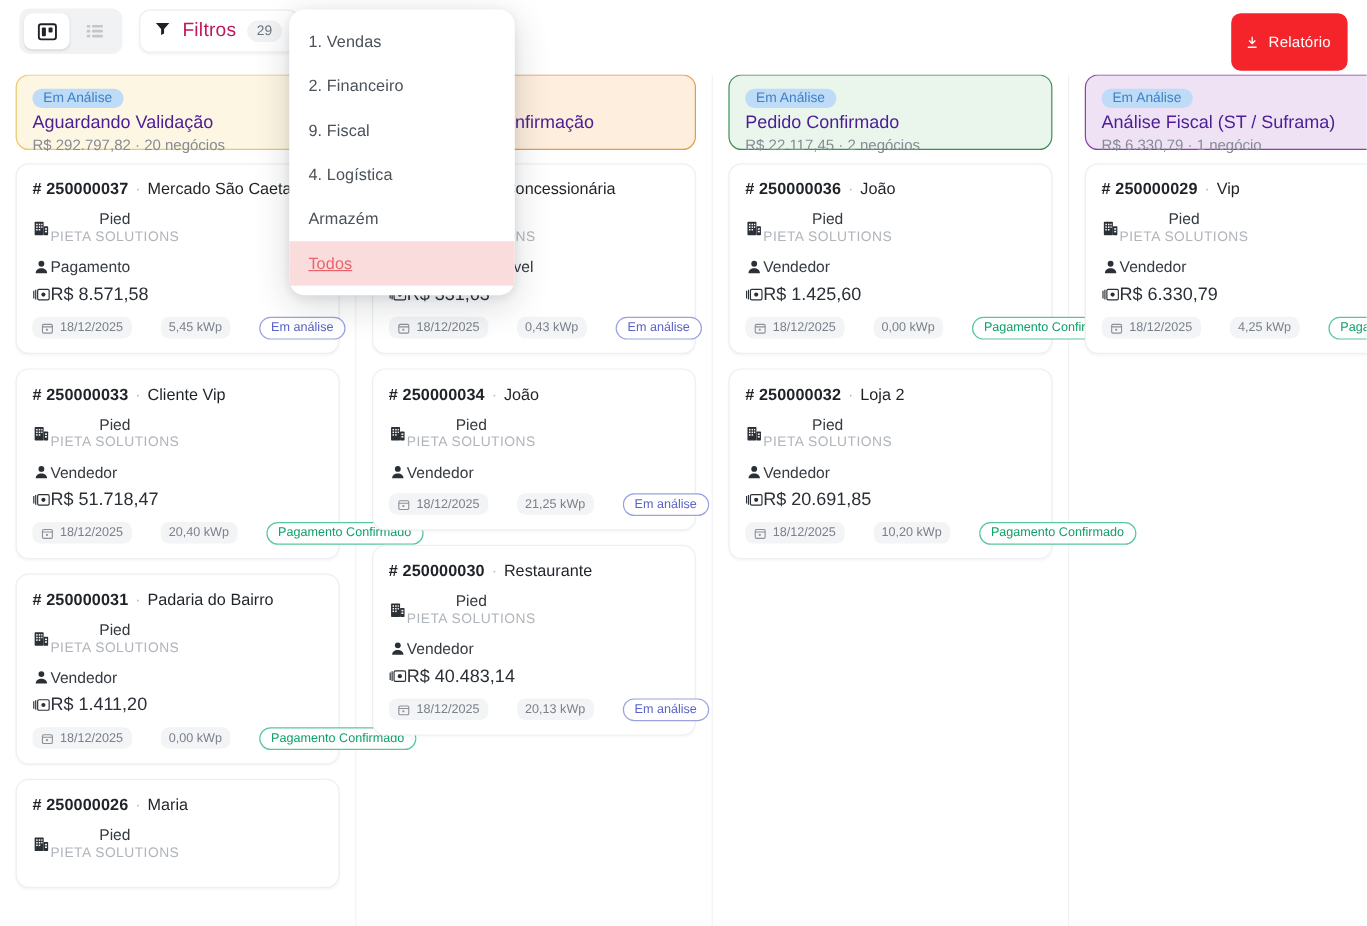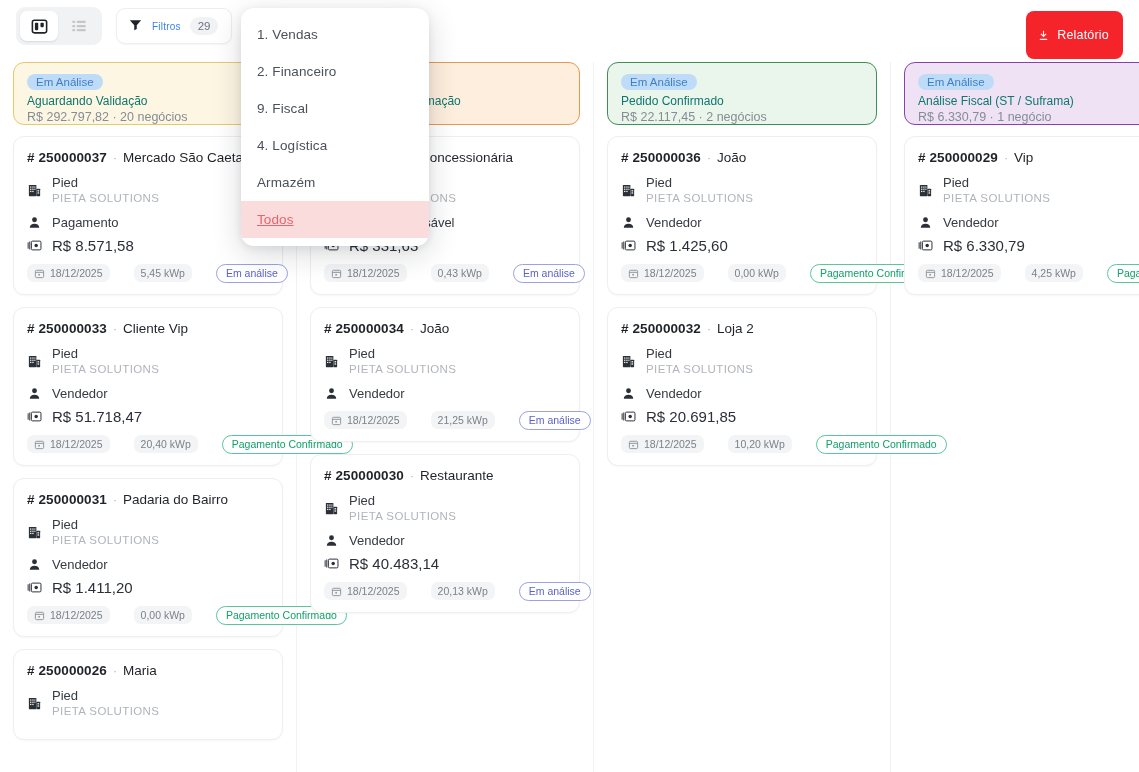--- a/index.html
+++ b/index.html
@@ -28,21 +28,21 @@
   }
   .view-btn.active { background: #ffffff; box-shadow: 0 1px 2px rgba(0,0,0,.10); }
   .view-btn svg { display:block; }
 
   .filters-btn {
     margin-left: 14px; height: 36px; display: flex; align-items: center; gap: 9px;
     background: #ffffff; border: 1px solid #eceef0; border-radius: 9px;
     padding: 0 13px 0 11px; cursor: pointer;
     box-shadow: 0 1px 2px rgba(16,24,40,.04);
   }
-  .filters-label { font-size: 10px; color: #3b82f6; letter-spacing:.2px; }
+  .filters-label { font-size: 16px; color: #be185d; letter-spacing:.2px; }
   .filters-count {
     background: #f1f2f4; color: #6b7280; font-size: 11.5px;
     border-radius: 10px; padding: 2px 8px; line-height: 1.25;
   }
 
   .report-btn {
     position: absolute; right: 16px; top: 11px;
     height: 48px; display: flex; align-items: center; gap: 7px;
     background: #f5232a; border: none; border-radius: 8px;
     color: #fff; font-size: 12.5px; padding: 0 14px 0 11px; cursor: pointer;
@@ -65,37 +65,37 @@
 
   .col-header {
     border-radius: 11px; border: 1px solid transparent;
     padding: 9px 13px 11px 13px; margin-bottom: 11px; height: 63px;
   }
   .col-badge {
     display: inline-block; font-size: 11.5px; font-weight: 500;
     border-radius: 9px; padding: 2px 9px; margin-bottom: 3px;
   }
   .col-title {
-    font-size: 12px; color: #0f766e; font-weight: 500; line-height: 1.35;
+    font-size: 15px; color: #4c1d95; font-weight: 500; line-height: 1.35;
     white-space: nowrap;
   }
   .col-sub { font-size: 12.5px; color: #868c94; margin-top: 1px; white-space: nowrap; }
 
   
   .card {
     background: #ffffff; border: 1px solid #edeff1; border-radius: 11px;
     padding: 13px 13px 11px 13px; margin-bottom: 12px;
     box-shadow: 0 1px 2px rgba(16,24,40,.035);
     cursor: pointer;
   }
   .card-title { font-size: 13.5px; color: #1f2328; font-weight: 500; margin-bottom: 11px; }
   .card-title .num { font-weight: 600; letter-spacing: .1px; }
   .card-title .dot { color: #b7bcc2; margin: 0 2px; }
 
-  .row { display: flex; align-items: center; gap: 10px; margin-bottom: 7px; }
+  .row { display: flex; align-items: center; margin-bottom: 7px; text-align: center; }
   .row .ico { width: 15px; height: 15px; flex: 0 0 15px; display:flex; align-items:center; justify-content:center; }
   .row .ico svg { display:block; }
   .co-name { font-size: 13px; color: #363b42; line-height: 1.15; }
   .co-sub { font-size: 11.5px; color: #b0b5bb; letter-spacing: .4px; line-height: 1.3; }
   .row.company { align-items: center; margin-bottom: 9px; }
   .person { font-size: 13px; color: #363b42; }
   .money { font-size: 15px; color: #2b3037; }
 
   .card-foot { display: flex; align-items: center; gap: 24px; margin-top: 10px; }
   .chip {

